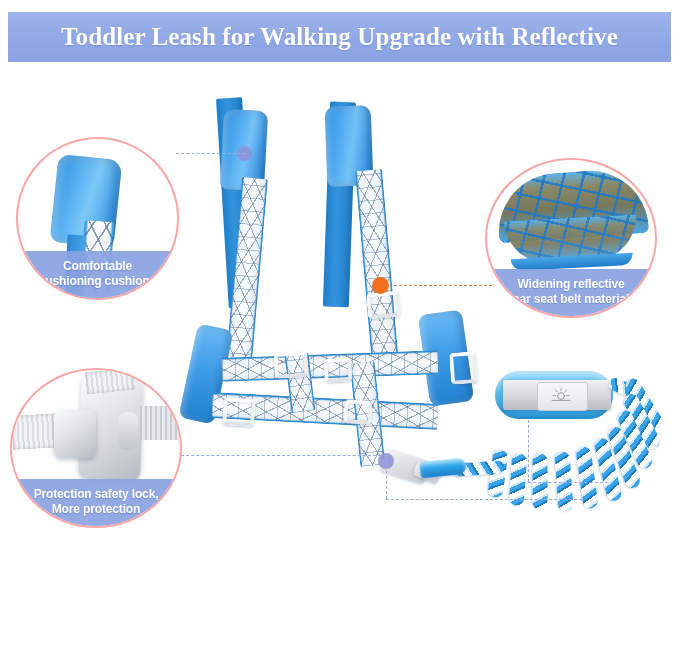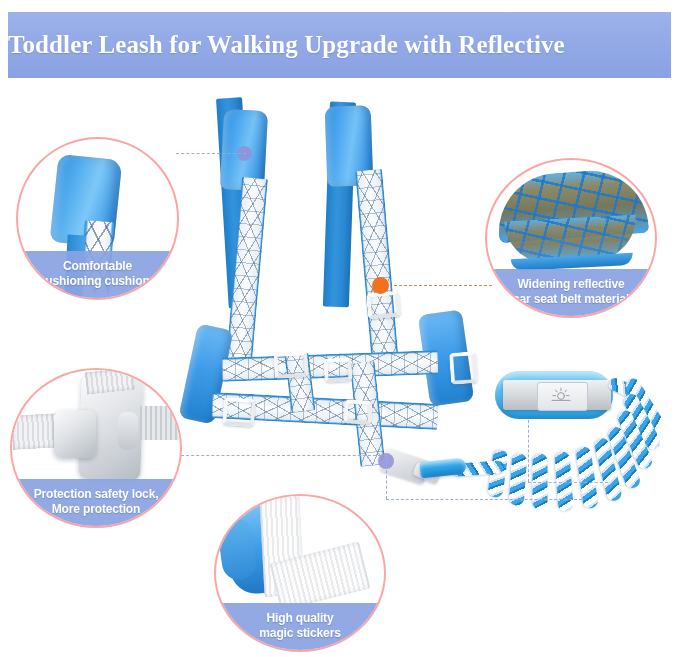--- a/index.html
+++ b/index.html
@@ -18,25 +18,25 @@
     background: #ffffff;
     overflow: hidden;
   }
 
   
   .banner {
     position: absolute;
     left: 8px;
     top: 12px;
     width: 663px;
-    height: 66px;
+    height: 50px;
     background: linear-gradient(180deg, #9db2ea 0%, #92a9e6 50%, #8aa2e3 100%);
     display: flex;
     align-items: center;
-    justify-content: flex-start;
+    justify-content: center;
     box-sizing: border-box;
   }
   .banner-text {
     color: #ffffff;
     font-family: "Liberation Serif", "DejaVu Serif", serif;
     font-weight: bold;
     font-size: 25px;
     letter-spacing: 0.1px;
     white-space: nowrap;
     text-shadow: 0 1px 1px rgba(90,110,170,0.35);
@@ -394,26 +394,14 @@
       <div class="cu-belt-arc" style="left:10px;top:12px;width:150px;height:66px;border-radius:70px 70px 8px 8px;transform:rotate(-4deg);"></div>
       <div class="cu-belt-arc" style="left:18px;top:58px;width:132px;height:44px;border-radius:0 0 64px 64px;opacity:.92;transform:rotate(-3deg);"></div>
       <div class="art" style="left:24px;top:96px;width:122px;height:12px;background:linear-gradient(180deg,#49a7e9,#1f7cc8);border-radius:0 0 40px 40px;transform:rotate(-3deg);"></div>
     </div>
     <div class="label-band">
       <div>Widening reflective</div>
       <div>car seat belt material</div>
     </div>
   </div>
 
-  <div class="callout" id="callout-velcro">
-    <div class="photo">
-      <div class="cu-blueband" style="left:12px;top:6px;width:46px;height:92px;border-radius:26px 8px 8px 26px;transform:rotate(-6deg);"></div>
-      <div class="cu-velcro" style="left:46px;top:0;width:40px;height:100px;transform:rotate(-3deg);"></div>
-      <div class="cu-velcro" style="left:58px;top:56px;width:92px;height:48px;transform:rotate(-14deg);border-radius:3px;"></div>
-      <div class="art" style="left:4px;top:22px;width:34px;height:62px;background:linear-gradient(180deg,#5fb4ef,#2f8bd6);border-radius:20px;transform:rotate(-8deg);"></div>
-    </div>
-    <div class="label-band">
-      <div>High quality</div>
-      <div>magic stickers</div>
-    </div>
-  </div>
 
 </div>
 
 </body></html>

